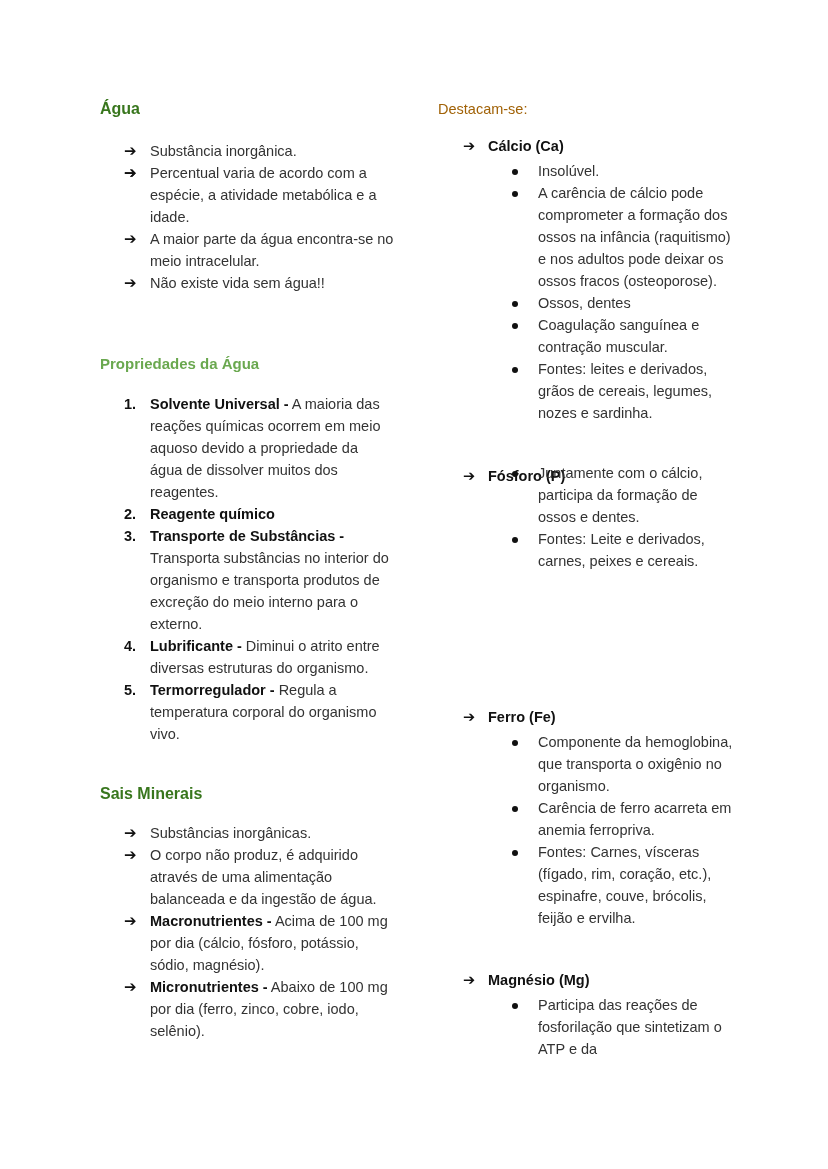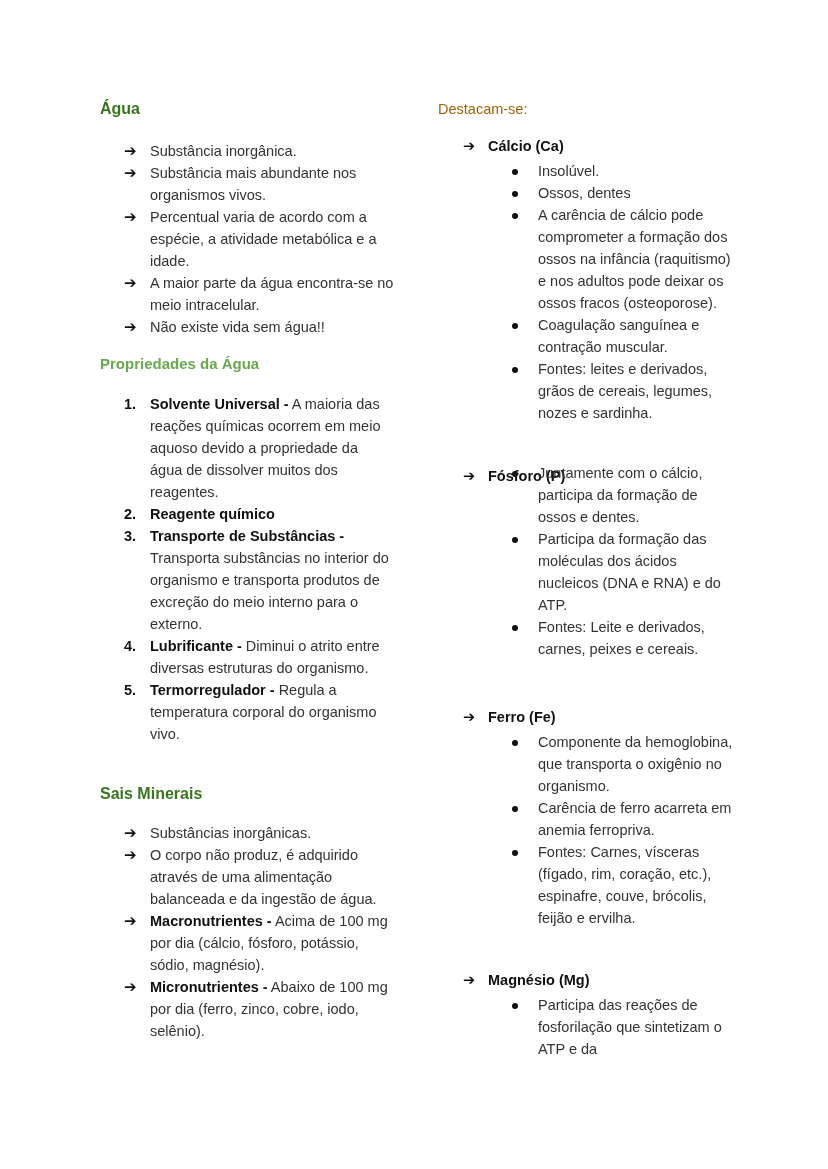--- a/index.html
+++ b/index.html
@@ -25,21 +25,21 @@
   .sub-head .mk { position:absolute; left:25px; top:0; font-weight:bold; }
 </style>
 </head>
 <body>
 
 <div class="col col-left">
   <div class="h h1" style="top:100px;">Água</div>
 
   <ul class="list" style="top:140px; width:300px;">
     <li class="li arrow-li"><span class="mk">➔</span><span>Substância inorgânica.</span></li>
-    <li class="li arrow-li"><span class="mk">➔</span><span>Substância mais abundante nos organismos vivos.</span></li>
+    <li class="li arrow-li"><span class="mk">➔</span></li>
     <li class="li arrow-li"><span class="mk">➔</span><span>Percentual varia de acordo com a espécie, a atividade metabólica e a idade.</span></li>
     <li class="li arrow-li"><span class="mk">➔</span><span>A maior parte da água encontra-se no meio intracelular.</span></li>
     <li class="li arrow-li"><span class="mk">➔</span><span>Não existe vida sem água!!</span></li>
   </ul>
 
   <div class="h h2" style="top:355px;">Propriedades da Água</div>
 
   <ol class="list" style="top:393px; width:290px;">
     <li class="li num-li"><span class="mk">1.</span><span class="b">Solvente Universal -</span><span> A maioria das reações químicas ocorrem em meio aquoso devido a propriedade da água de dissolver muitos dos reagentes.</span></li>
     <li class="li num-li"><span class="mk">2.</span><span class="b">Reagente químico</span><span></span></li>
@@ -57,30 +57,29 @@
     <li class="li arrow-li"><span class="mk">➔</span><span class="b">Micronutrientes -</span><span> Abaixo de 100 mg por dia (ferro, zinco, cobre, iodo, selênio).</span></li>
   </ul>
 </div>
 
 <div class="col col-right">
   <div class="plain" style="top:101px;">Destacam-se:</div>
 
   <div class="sub-head" style="top:138px; left:0;"><span class="mk">➔</span><span>Cálcio (Ca)</span></div>
   <ul class="list" style="top:160px; width:295px;">
     <li class="li dot-li"><span class="mk"></span><span>Insolúvel.</span></li>
+    <li class="li dot-li"><span class="mk"></span><span>A carência de cálcio pode comprometer a formação dos ossos na infância (raquitismo) e nos adultos pode deixar os ossos fracos (osteoporose).</span></li>
     <li class="li dot-li"><span class="mk"></span><span>Ossos, dentes</span></li>
-    <li class="li dot-li"><span class="mk"></span><span>A carência de cálcio pode comprometer a formação dos ossos na infância (raquitismo) e nos adultos pode deixar os ossos fracos (osteoporose).</span></li>
     <li class="li dot-li"><span class="mk"></span><span>Coagulação sanguínea e contração muscular.</span></li>
     <li class="li dot-li"><span class="mk"></span><span>Fontes: leites e derivados, grãos de cereais, legumes, nozes e sardinha.</span></li>
   </ul>
 
   <div class="sub-head" style="top:468px; left:0;"><span class="mk">➔</span><span>Fósforo (P)</span></div>
   <ul class="list" style="top:462px; width:295px;">
     <li class="li dot-li"><span class="mk"></span><span>Juntamente com o cálcio, participa da formação de ossos e dentes.</span></li>
-    <li class="li dot-li"><span class="mk"></span><span>Participa da formação das moléculas dos ácidos nucleicos (DNA e RNA) e do ATP.</span></li>
     <li class="li dot-li"><span class="mk"></span><span>Fontes: Leite e derivados, carnes, peixes e cereais.</span></li>
   </ul>
 
   <div class="sub-head" style="top:709px; left:0;"><span class="mk">➔</span><span>Ferro (Fe)</span></div>
   <ul class="list" style="top:731px; width:295px;">
     <li class="li dot-li"><span class="mk"></span><span>Componente da hemoglobina, que transporta o oxigênio no organismo.</span></li>
     <li class="li dot-li"><span class="mk"></span><span>Carência de ferro acarreta em anemia ferropriva.</span></li>
     <li class="li dot-li"><span class="mk"></span><span>Fontes: Carnes, vísceras (fígado, rim, coração, etc.), espinafre, couve, brócolis, feijão e ervilha.</span></li>
   </ul>
 

